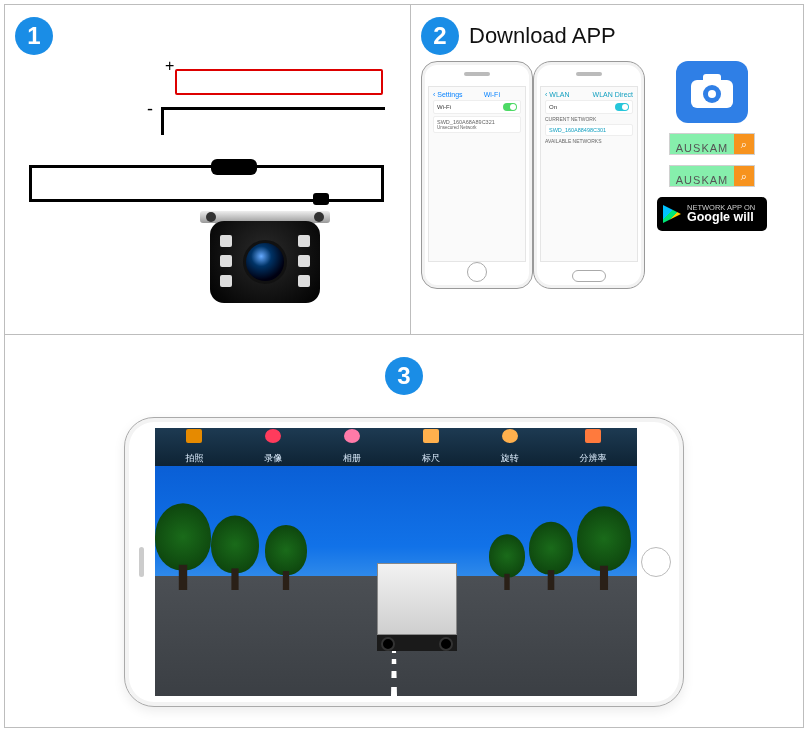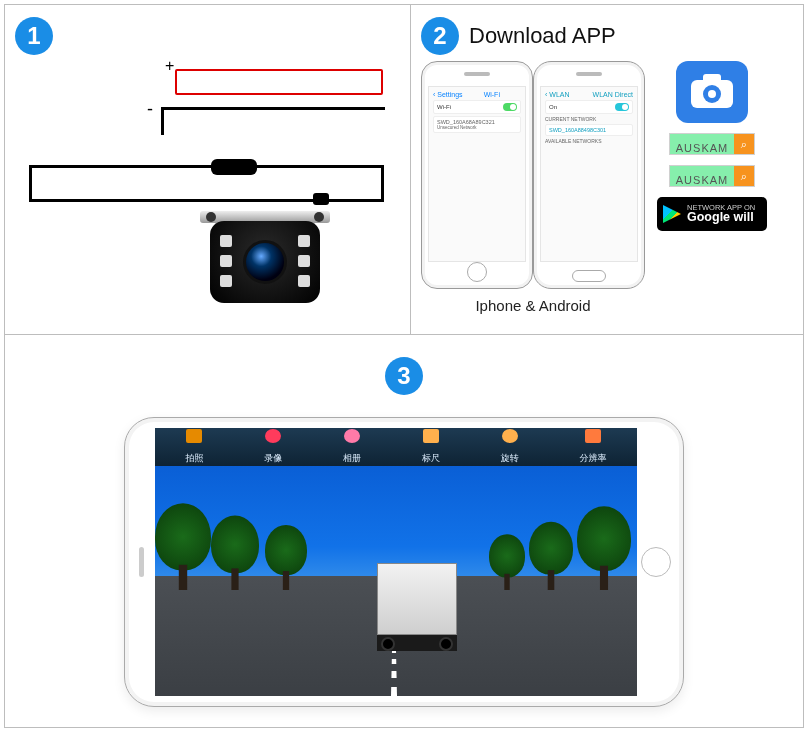--- a/index.html
+++ b/index.html
@@ -274,21 +274,20 @@
                 </div>
                 <div class="network" style="font-size:5px;">CURRENT NETWORK</div>
                 <div class="row">
                   <span style="color:#14a0c0;" class="network">SWD_160A88498C301</span>
                 </div>
                 <div class="network" style="font-size:5px;">AVAILABLE NETWORKS</div>
               </div>
               <div class="home-btn bar"></div>
             </div>
           </div>
-          <div class="label-below">Iphone &amp; Android</div>
         </div>
 
         <div class="apps-col">
           <div class="app-icon">
             <svg viewBox="0 0 46 40">
               <rect x="2" y="8" width="42" height="28" rx="6" fill="#fff"></rect>
               <rect x="14" y="2" width="18" height="10" rx="3" fill="#fff"></rect>
               <circle cx="23" cy="22" r="9" fill="#2f7fe6"></circle>
               <circle cx="23" cy="22" r="4" fill="#fff"></circle>
             </svg>

